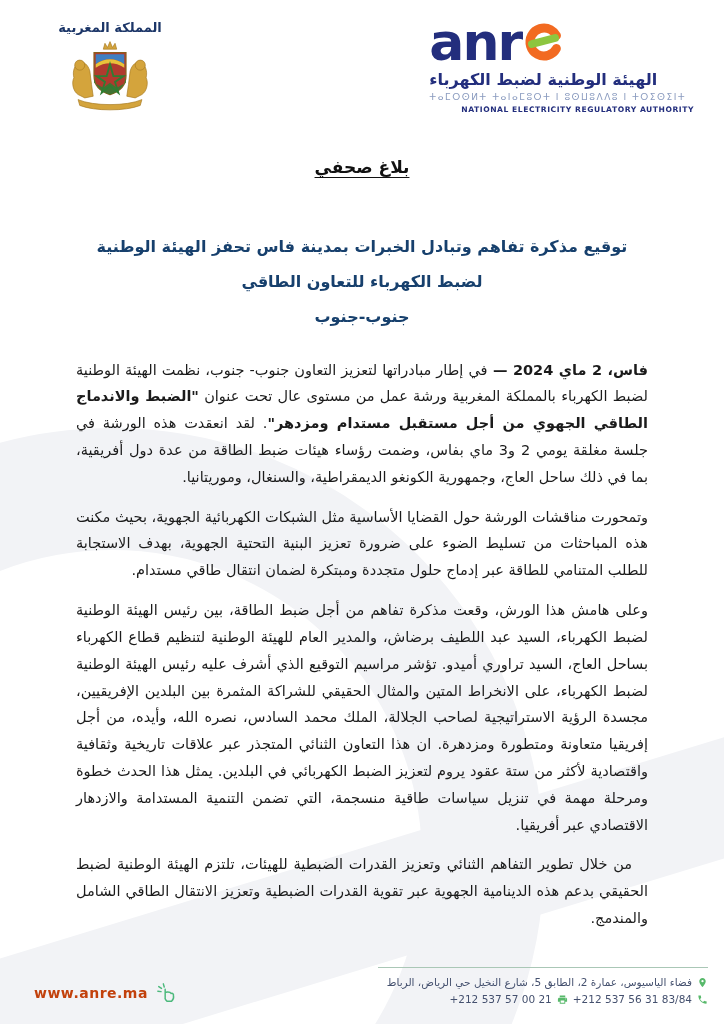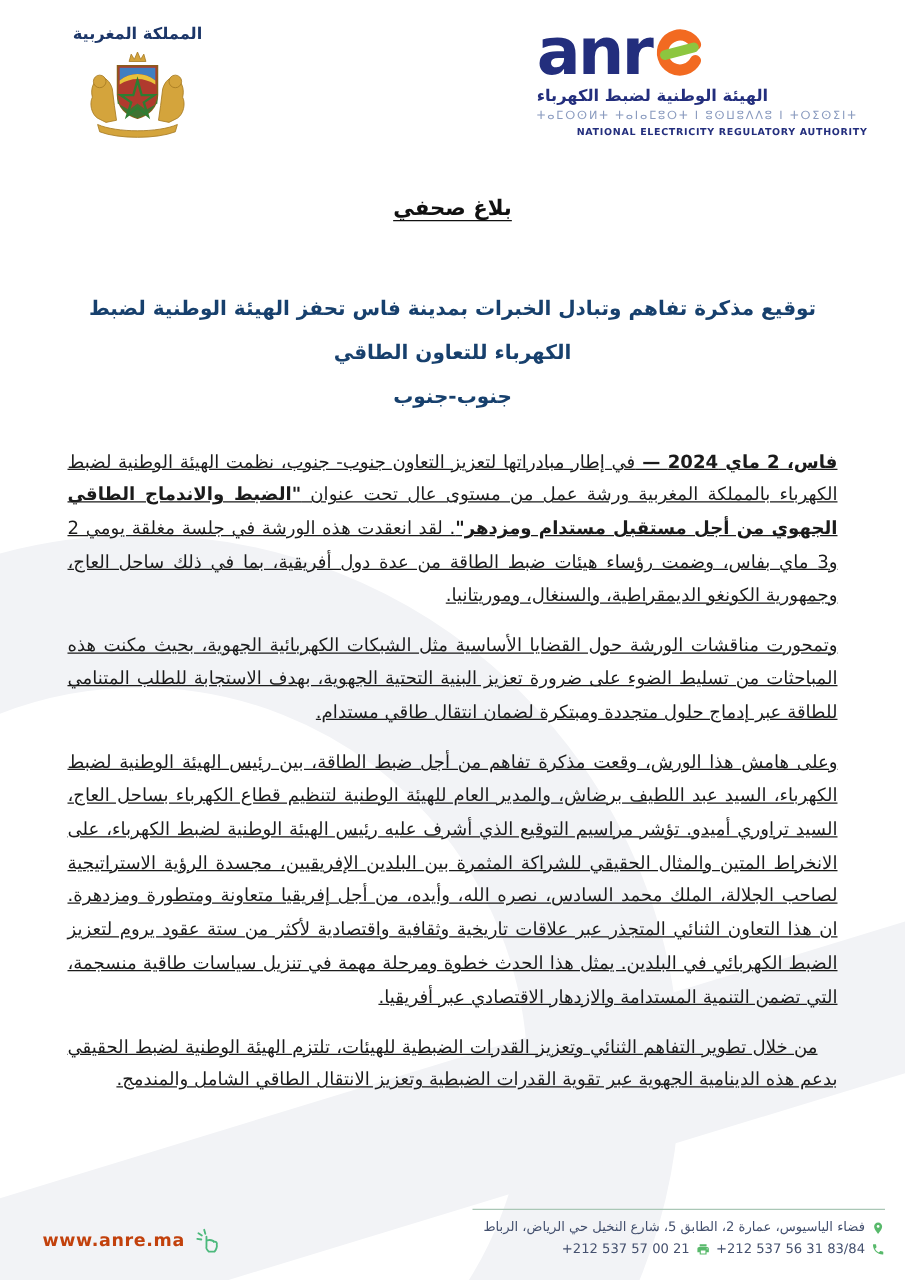--- a/index.html
+++ b/index.html
@@ -31,40 +31,40 @@
     display:flex;justify-content:space-between;align-items:flex-start;
     padding:20px 30px 0 40px;
   }
   .logo{direction:ltr;text-align:left;}
   .logo-word{display:flex;align-items:flex-end;line-height:1;}
   .logo-anr{
     font-size:52px;font-weight:bold;color:#232e7d;
     letter-spacing:-2px;line-height:0.78;
   }
   .logo-e{margin-left:2px;margin-bottom:1px;}
-  .logo-ar{font-size:13px;font-weight:bold;color:#232e7d;margin-top:7px;text-align:left;direction:rtl;}
+  .logo-ar{font-size:16px;font-weight:bold;color:#232e7d;margin-top:7px;text-align:left;direction:rtl;}
   .logo-tif{font-size:9px;color:#8a9bbf;margin-top:3px;letter-spacing:1.5px;}
   .logo-en{font-size:7.6px;font-weight:bold;color:#232e7d;letter-spacing:0.55px;margin-top:3px;padding-left:32px;}
   .kingdom{width:140px;text-align:center;}
   .kingdom-label{font-size:13px;font-weight:bold;color:#1c3668;}
   .coa{margin-top:4px;}
   
-  main{position:relative;z-index:2;padding:0 54px;}
+  main{position:relative;z-index:2;padding:0 76px;}
   .doc-type{
     text-align:center;font-size:17px;font-weight:bold;color:#111;
     text-decoration:underline;text-underline-offset:4px;
     margin:34px 0 52px 0;
   }
   .headline{
     text-align:center;font-size:16px;font-weight:bold;color:#17406d;
     line-height:2.2;margin:0 6px 22px 6px;
   }
   .body-copy p{
     font-size:14.5px;color:#1b1b1b;line-height:1.85;
-    text-align:justify;margin:0 0 13px 0;text-decoration:underline;
+    text-align:justify;margin:0 0 13px 0;
   }
   .body-copy p.indent{text-indent:16px;}
   .b{font-weight:bold;}
   
   footer{position:absolute;z-index:2;left:0;right:0;bottom:0;height:70px;}
   .f-right{
     position:absolute;right:16px;bottom:16px;width:330px;
     text-align:right;
   }
   .f-sep{border:0;border-top:1.5px solid #aac7b6;margin:0 0 6px 0;}

